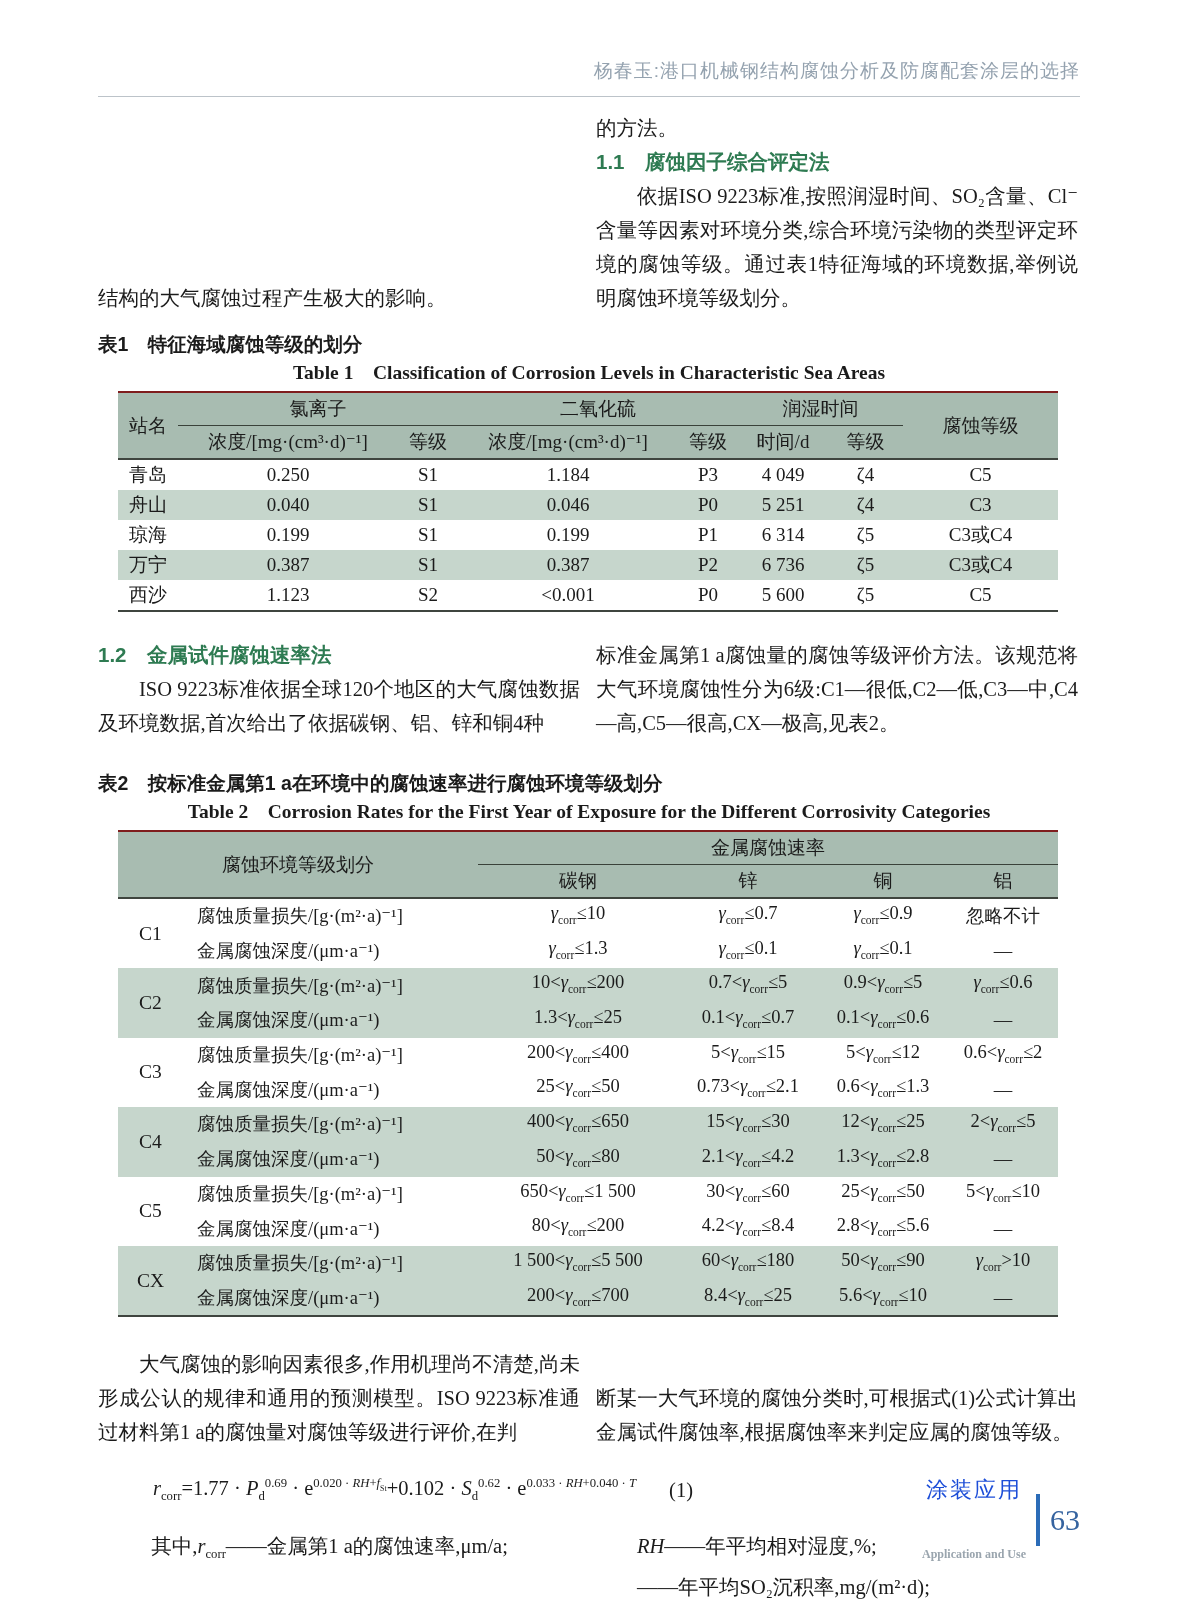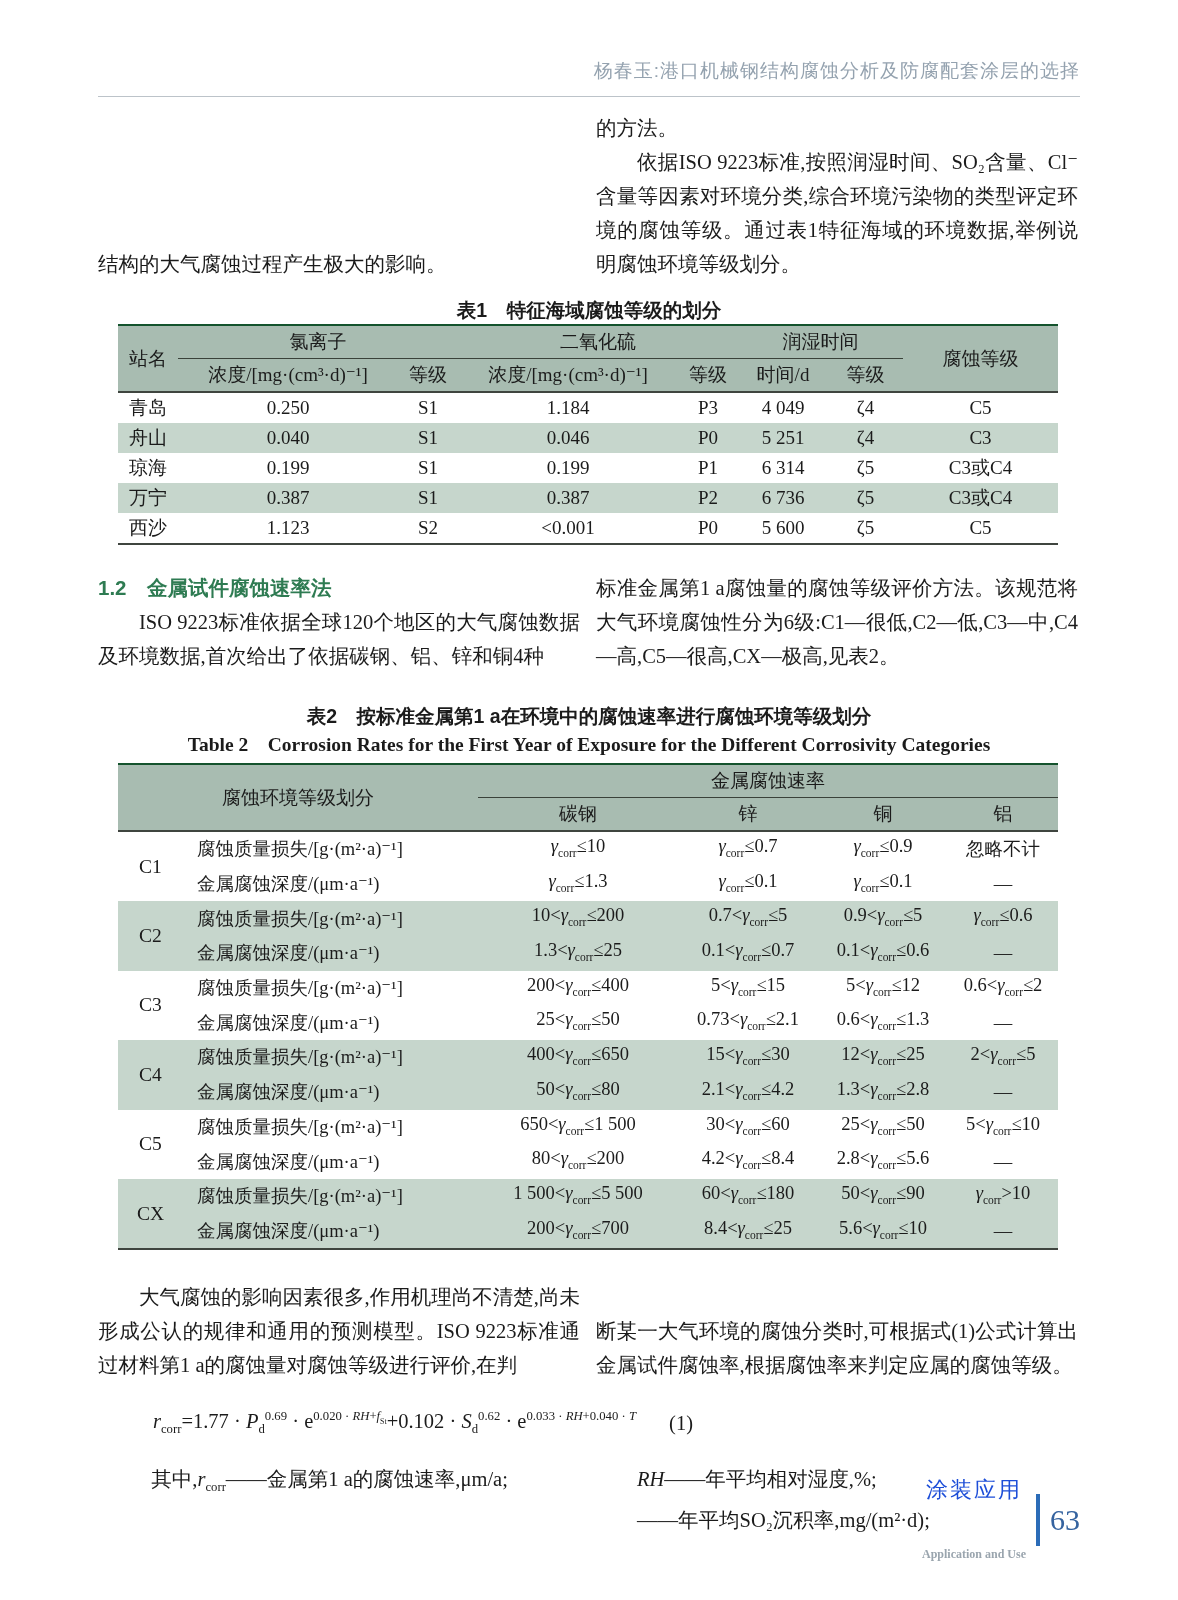--- a/index.html
+++ b/index.html
@@ -32,33 +32,32 @@
   .sec-heading{
     color:#2e7b52;
     font-family:"Liberation Sans","DejaVu Sans",sans-serif;
     font-weight:bold;
     font-size:20.5px;
     line-height:34px;
     margin:0;
   }
   
   .tbl-title-cn{
-    text-align:center;
     font-family:"Liberation Sans","DejaVu Sans",sans-serif;
     font-weight:bold;font-size:19.5px;line-height:27px;margin-top:16px;
   }
   .tbl-title-en{
     text-align:center;
     font-weight:bold;font-size:19.5px;line-height:29px;margin-bottom:4px;
   }
   
   .tblwrap{margin:0 20px;}
   table{
     width:940px;border-collapse:collapse;table-layout:fixed;
-    border-top:2px solid #14532d;border-bottom:2px solid #3f453f;
+    border-top:2px solid #7f1d1d;border-bottom:2px solid #3f453f;
     font-size:19px;
   }
   thead{background:#a8bcb1;}
   thead th{font-weight:normal;padding:3px 2px;line-height:26px;}
   .t1 thead{border-bottom:2px solid #3f453f;}
   .t2 thead{border-bottom:2px solid #3f453f;}
   th.grp{border-bottom:1px solid #3a423a;}
   tbody td{text-align:center;padding:4px 2px;line-height:22px;}
   tr.alt{background:#c6d6cc;}
   .t2 tbody td{padding:2px 2px;line-height:24px;font-size:18.5px;}
@@ -95,25 +94,27 @@
   <div class="content">
 
     <div class="running-head">杨春玉:港口机械钢结构腐蚀分析及防腐配套涂层的选择</div>
 
     <div class="cols">
       <div class="col">
         <p>结构的大气腐蚀过程产生极大的影响。</p>
       </div>
       <div class="col">
         <p>的方法。</p>
+        <h3 class="sec-heading">1.1　腐蚀因子综合评定法</h3>
         <p class="indent">依据ISO 9223标准,按照润湿时间、SO₂含量、Cl⁻含量等因素对环境分类,综合环境污染物的类型评定环境的腐蚀等级。通过表1特征海域的环境数据,举例说明腐蚀环境等级划分。</p>
       </div>
     </div>
 
     <div class="tbl-title-cn">表1　特征海域腐蚀等级的划分</div>
+    <div class="tbl-title-en">Table 1　Classification of Corrosion Levels in Characteristic Sea Areas</div>
     <div class="tblwrap">
       <table class="t1">
         <colgroup>
           <col style="width:60px">
             <col style="width:220px">
             <col style="width:60px">
           <col style="width:220px">
             <col style="width:60px">
             <col style="width:90px">
           <col style="width:75px">

